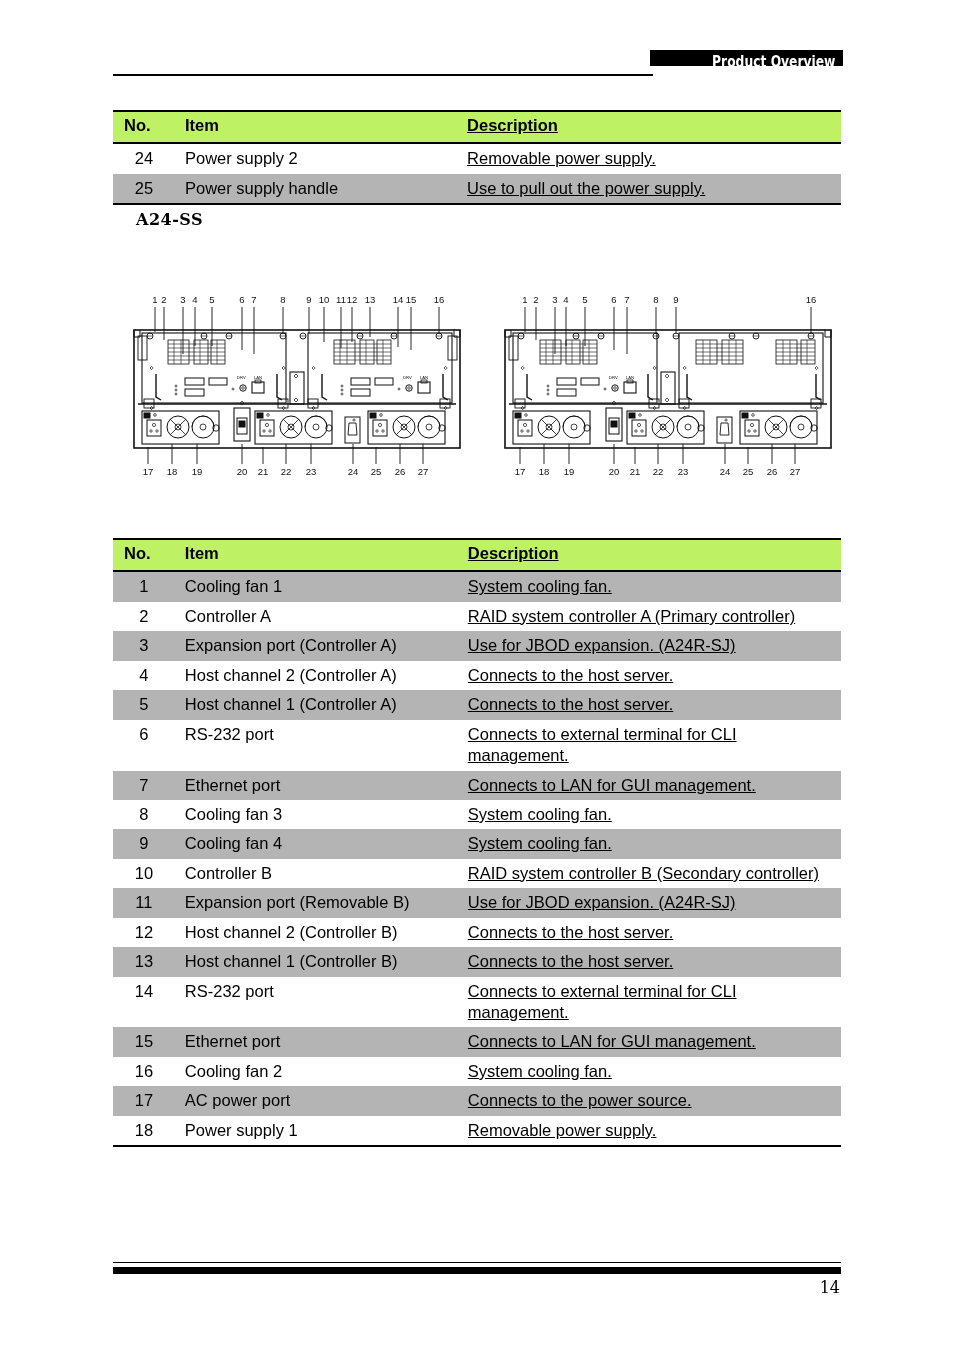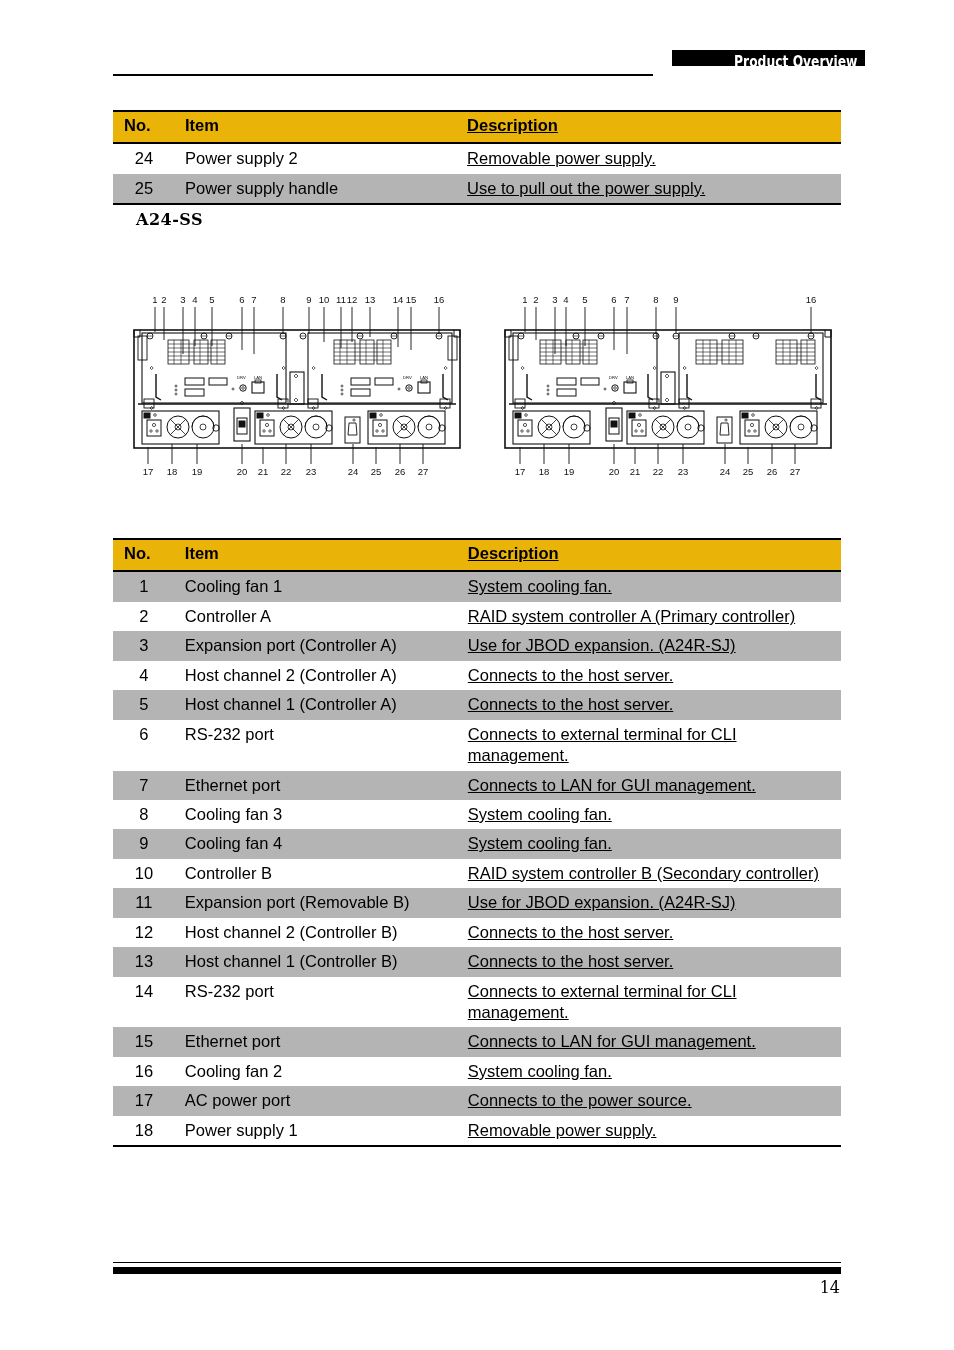--- a/index.html
+++ b/index.html
@@ -27,21 +27,21 @@
   .header-rule {
     position: absolute;
     left: 113px;
     top: 30px;
     width: 540px;
     height: 2px;
     background: #000000;
   }
   .header-tab {
     position: absolute;
-    left: 672px;
+    left: 650px;
     top: 6px;
     width: 193px;
     height: 16px;
     background: #000000;
   }
   .header-tab-label {
     position: absolute;
     right: 8px;
     top: 3px;
     color: #ffffff;
@@ -64,21 +64,21 @@
   }
   .tbl.top { top: 110px; }
   .tbl.main { top: 538px; }
 
   .tbl tr.header-row td {
     font-weight: bold;
     font-size: 16.5px;
     padding: 3px 0 6px 0;
     border-top: 2.5px solid #000;
     border-bottom: 2.5px solid #000;
-    background: #eab308;
+    background: #bef264;
   }
   .tbl td {
     font-size: 16.5px;
     line-height: 1.30;
     padding: 4px 0 4px 0;
     vertical-align: top;
     background: #ffffff;
   }
   .tbl tr.shaded td { background: #b4b4b4; }
   .tbl tr.last-row td { border-bottom: 2px solid #000; }

